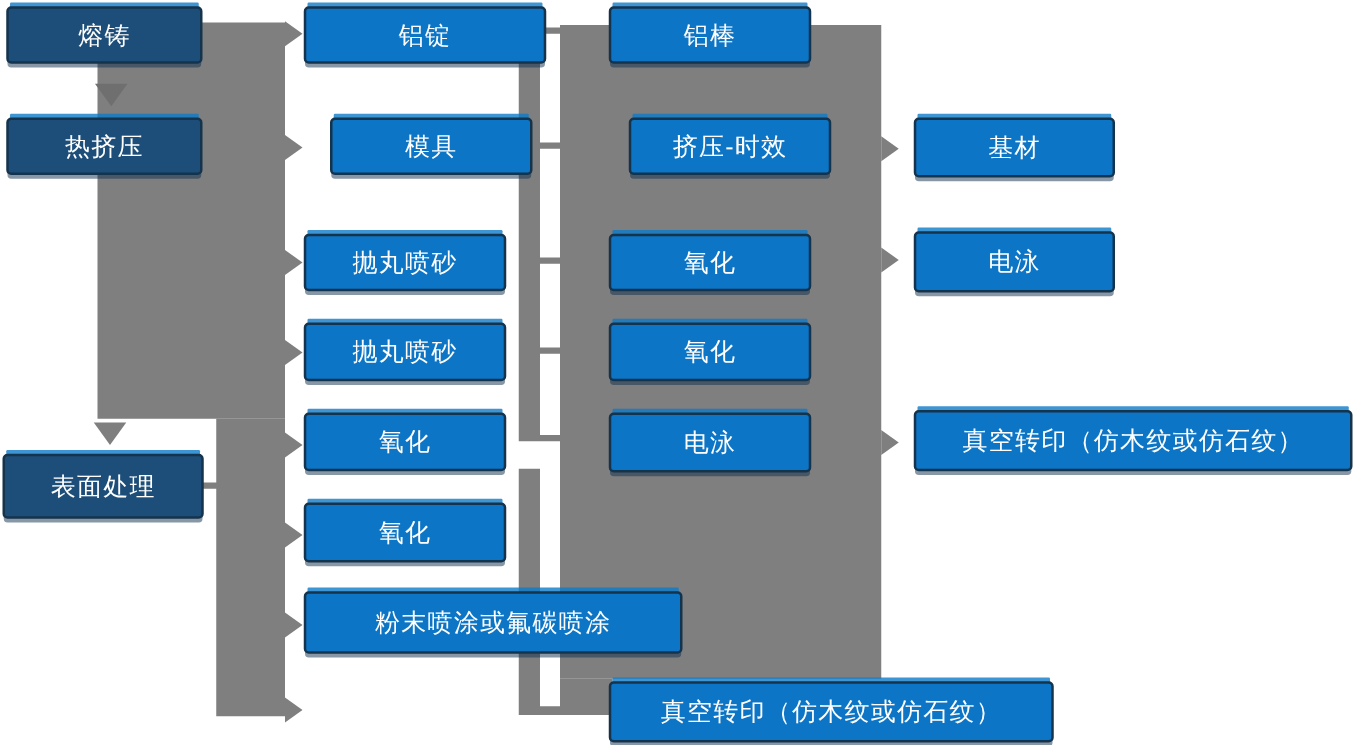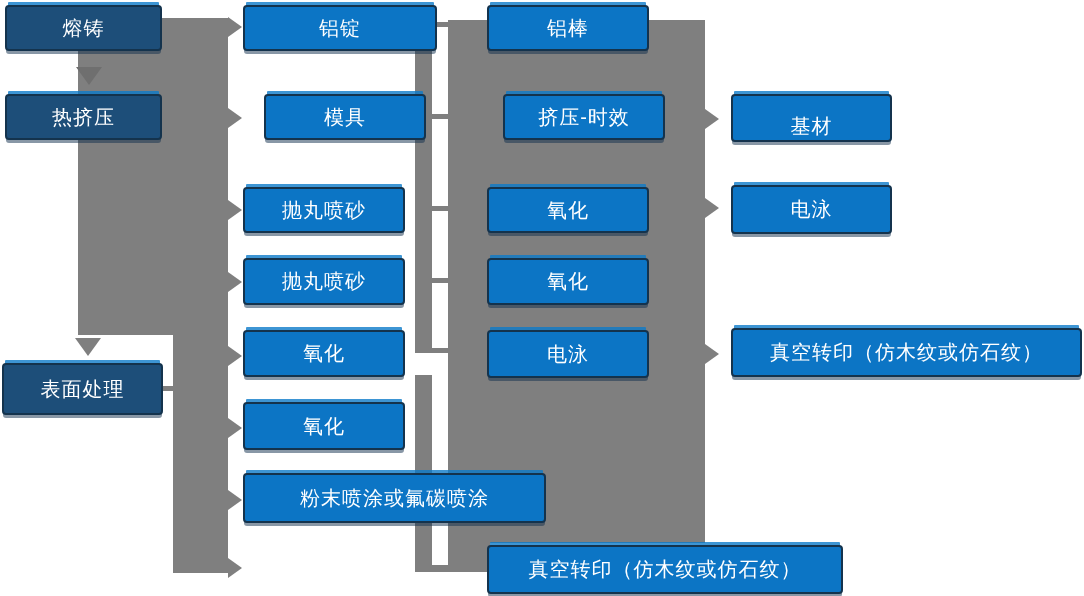--- a/index.html
+++ b/index.html
@@ -105,21 +105,21 @@
   <div class="box blue" style="left:487px;top:258px;width:162px;height:47px;">
     <span>氧化</span>
   </div>
   <div class="box blue" style="left:487px;top:330px;width:162px;height:48px;">
     <span>电泳</span>
   </div>
   <div class="box blue" style="left:487px;top:545px;width:356px;height:49px;">
     <span>真空转印（仿木纹或仿石纹）</span>
   </div>
 
-  <div class="box blue" style="left:731px;top:94px;width:161px;height:48px;align-items:flex-end;">
+  <div class="box blue" style="left:731px;top:94px;width:161px;height:48px;">
     <span>基材</span>
   </div>
   <div class="box blue" style="left:731px;top:185px;width:161px;height:49px;">
     <span>电泳</span>
   </div>
   <div class="box blue" style="left:731px;top:328px;width:351px;height:49px;">
     <span>真空转印（仿木纹或仿石纹）</span>
   </div>
 
 </div>

